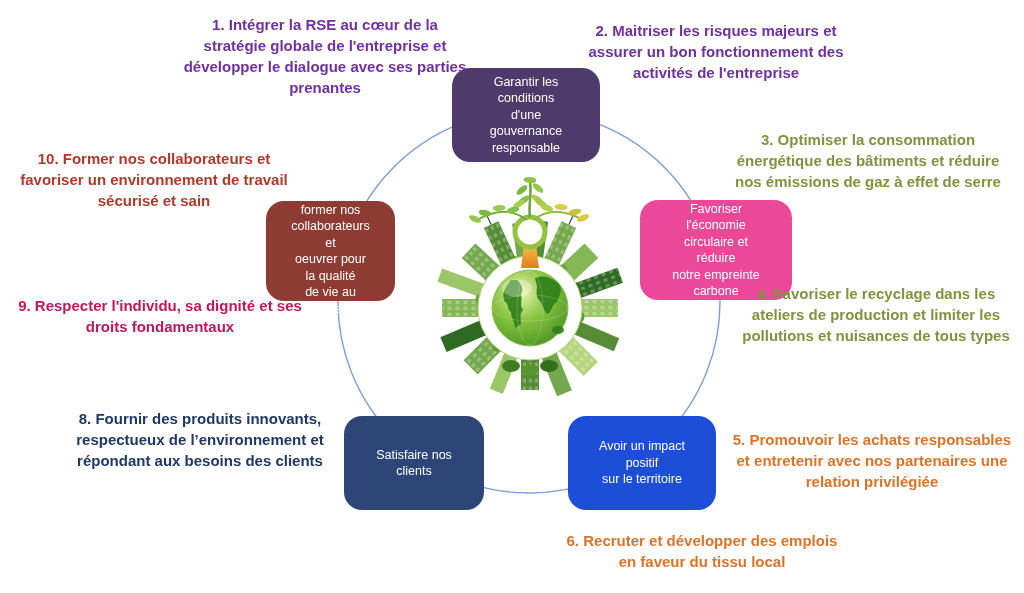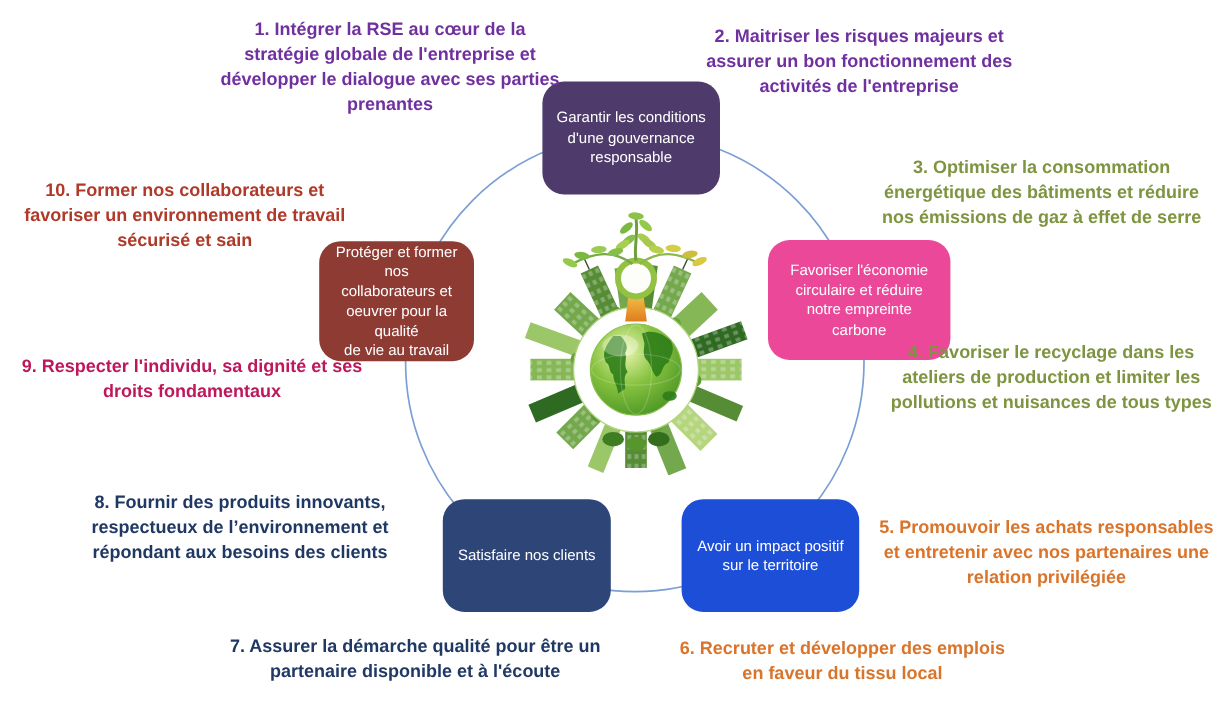--- a/index.html
+++ b/index.html
@@ -7,26 +7,26 @@
     position:relative;width:1024px;height:593px;background:#ffffff;
     font-family:"Liberation Sans",sans-serif;overflow:hidden;
   }
   .connector-svg{position:absolute;left:0;top:0;width:1024px;height:593px;}
   .connector-svg circle{fill:none;stroke-width:1.4px;}
   .center-art{position:absolute;left:425px;top:168px;width:210px;height:228px;}
   .node{
     position:absolute;border-radius:18px;color:#ffffff;
     display:flex;align-items:center;justify-content:center;
     text-align:center;font-size:12.5px;line-height:16.5px;
-    white-space:pre-line;padding:8px;box-sizing:border-box;
+    white-space:pre-line;padding:24px;box-sizing:border-box;
   }
   .n-gov{left:452px;top:68px;width:148px;height:94px;}
   .n-col{left:266px;top:201px;width:129px;height:100px;}
   .n-eco{left:640px;top:200px;width:152px;height:100px;}
-  .n-cli{left:344px;top:416px;width:140px;height:94px;margin-left:25px;}
+  .n-cli{left:344px;top:416px;width:140px;height:94px;}
   .n-ter{left:568px;top:416px;width:148px;height:94px;}
   .objective{
     position:absolute;font-weight:bold;font-size:15px;line-height:21px;
     text-align:center;white-space:pre-line;
   }
   .o1{left:165px;top:14px;width:320px;}
   .o2{left:566px;top:20px;width:300px;}
   .o3{left:718px;top:129px;width:300px;}
   .o4{left:728px;top:283px;width:296px;}
   .o5{left:720px;top:429px;width:304px;}
@@ -210,22 +210,20 @@
 énergétique des bâtiments et réduire
 nos émissions de gaz à effet de serre</div>
   <div class="objective o4" style="color: rgb(126, 148, 64);">4. Favoriser le recyclage dans les
 ateliers de production et limiter les
 pollutions et nuisances de tous types</div>
   <div class="objective o5" style="color: rgb(217, 116, 42);">5. Promouvoir les achats responsables
 et entretenir avec nos partenaires une
 relation privilégiée</div>
   <div class="objective o6" style="color: rgb(217, 116, 42);">6. Recruter et développer des emplois
 en faveur du tissu local</div>
-  <div class="objective o7" style="color: rgb(31, 56, 100);">7. Assurer la démarche qualité pour être un
-partenaire disponible et à l'écoute</div>
   <div class="objective o8" style="color: rgb(31, 56, 100);">8. Fournir des produits innovants,
 respectueux de l’environnement et
 répondant aux besoins des clients</div>
   <div class="objective o9" style="color: #be185d;">9. Respecter l'individu, sa dignité et ses
 droits fondamentaux</div>
   <div class="objective o10" style="color: rgb(176, 58, 42);">10. Former nos collaborateurs et
 favoriser un environnement de travail
 sécurisé et sain</div>
 
 </div>

